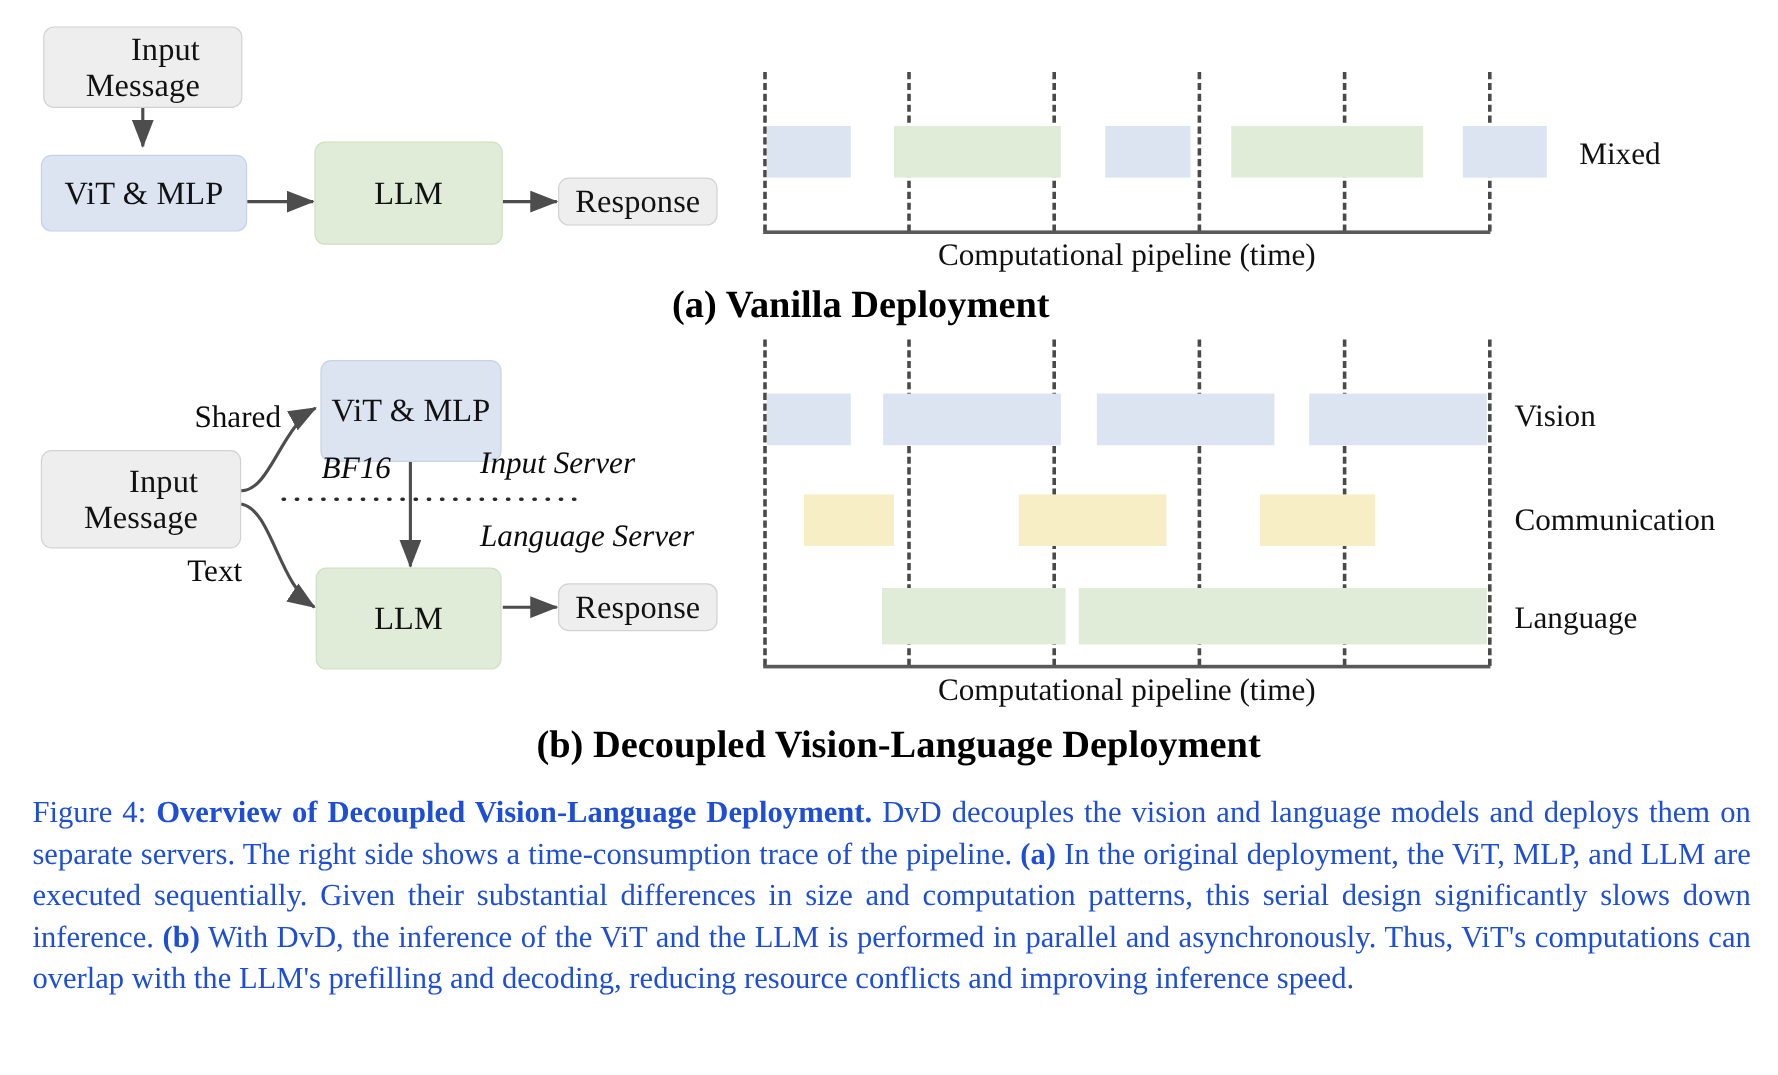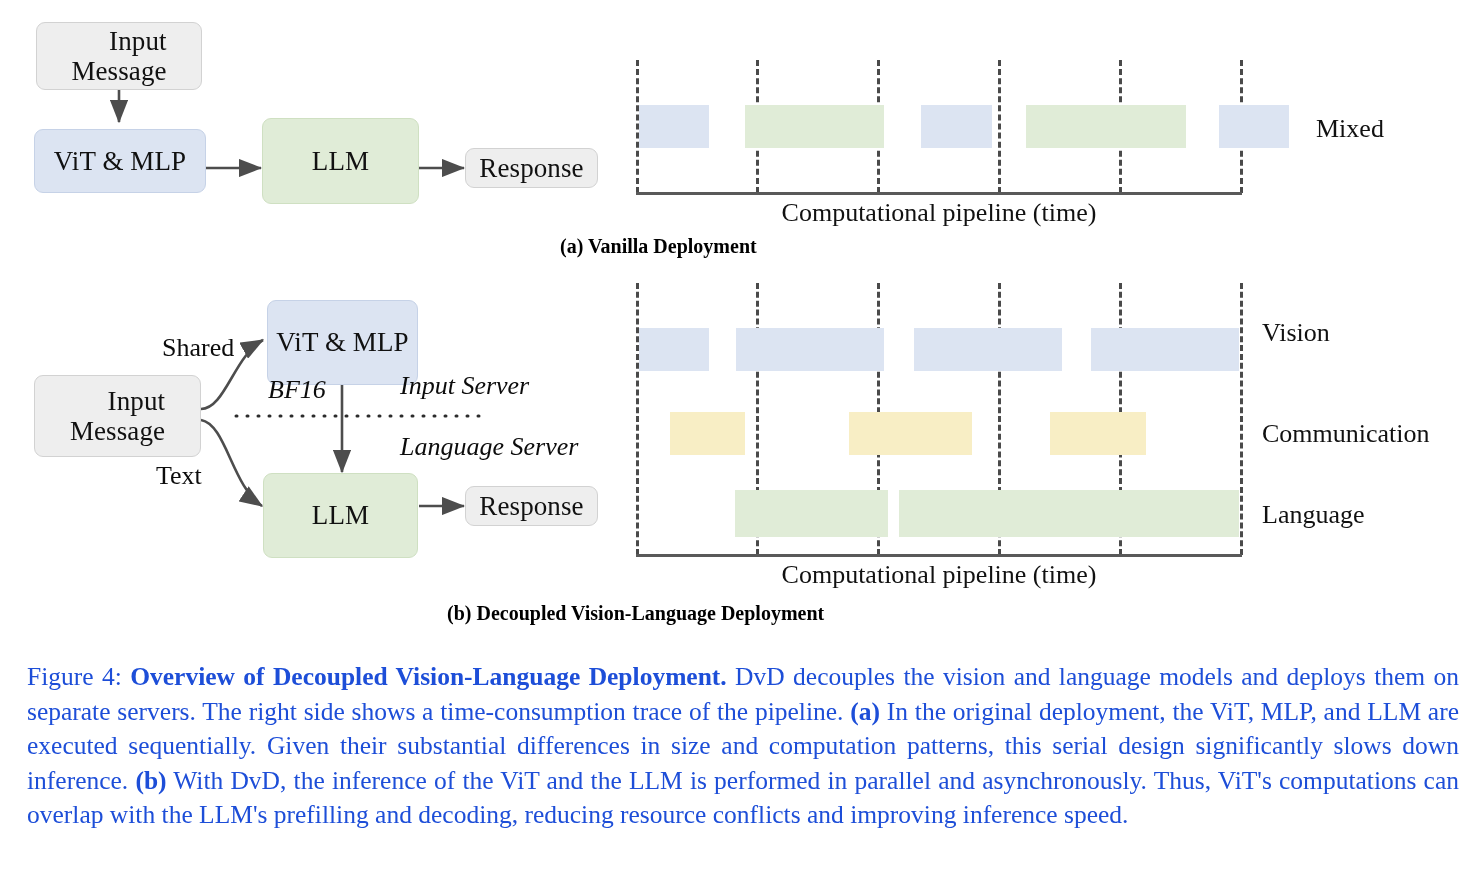--- a/index.html
+++ b/index.html
@@ -55,21 +55,21 @@
     position: absolute;
     font-size: 26px;
     white-space: nowrap;
     color: #0c0c0c;
   }
 
   
   .subcaption {
     position: absolute;
     font-weight: bold;
-    font-size: 20px;
+    font-size: 32px;
     white-space: nowrap;
     color: #000;
   }
 
   
   .chart { position: absolute; }
   .gridline {
     position: absolute;
     width: 0;
     border-left: 3px dashed #4a4a4a;
@@ -232,21 +232,21 @@
     <div class="bar comm" style="left:213px; top:129px; width:123px; height:43px;"></div>
     <div class="bar comm" style="left:414px; top:129px; width:96px;  height:43px;"></div>
 
     <div class="bar language" style="left:99px; top:207px; width:153px; height:47px;"></div>
     <div class="bar language" style="left:263px; top:207px; width:340px; height:47px;"></div>
   </div>
 
   <div class="axis-line" style="left:636px; top:554px; width:606px;"></div>
   <div class="axis-label" style="left:636px; top:560px; width:606px;">Computational pipeline (time)</div>
 
-  <div class="row-label" style="left:1262px; top:318px;">Vision</div>
+  <div class="row-label" style="left:1262px; top:332px;">Vision</div>
   <div class="row-label" style="left:1262px; top:419px;">Communication</div>
   <div class="row-label" style="left:1262px; top:500px;">Language</div>
 
   <div class="subcaption" style="left:447px; top:602px;">(b) Decoupled Vision-Language Deployment</div>
 
   <div id="caption">
     <span>Figure 4:</span>
     <b>Overview of Decoupled Vision-Language Deployment.</b><span> DvD decouples the vision and language models and deploys them on separate servers. The right side shows a time-consumption trace of the pipeline. </span><b>(a)</b><span> In the original deployment, the ViT, MLP, and LLM are executed sequentially. Given their substantial differences in size and computation patterns, this serial design significantly slows down inference. </span><b>(b)</b><span> With DvD, the inference of the ViT and the LLM is performed in parallel and asynchronously. Thus, ViT's computations can overlap with the LLM's prefilling and decoding, reducing resource conflicts and improving inference speed.</span>
   </div>
 

